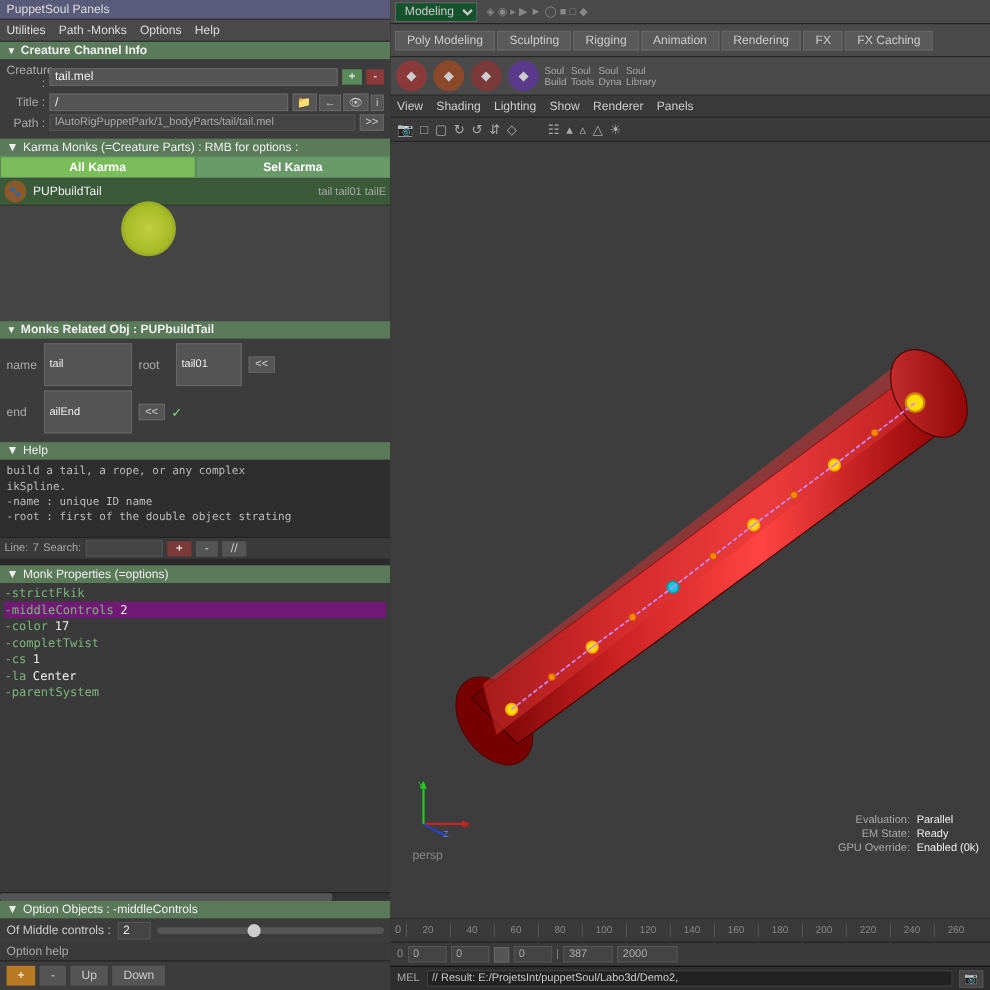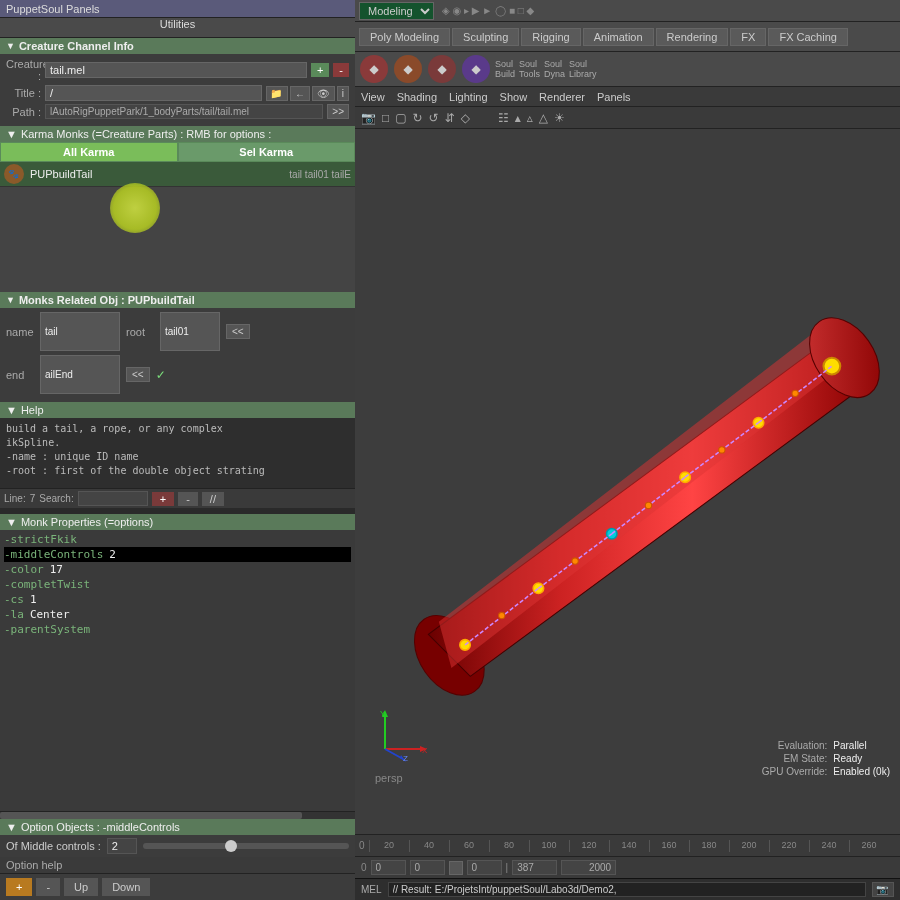--- a/index.html
+++ b/index.html
@@ -19,21 +19,20 @@
     .top-menubar {
       background: #4a4a4a;
       height: 20px;
       display: flex;
       align-items: center;
       padding: 0 6px;
       gap: 12px;
       font-size: 11px;
       color: #ddd;
       border-bottom: 1px solid #222;
-      flex-direction: column;
     }
     .top-menubar span { cursor: pointer; }
 
     
     .section-header {
       background: #5a7a5a;
       color: #eee;
       padding: 2px 6px;
       font-size: 11px;
       font-weight: bold;
@@ -285,21 +284,21 @@
       font-family: monospace;
       font-size: 11px;
       padding: 2px 4px;
     }
     .prop-item {
       padding: 1px 0;
       display: flex;
       align-items: center;
       gap: 6px;
     }
-    .prop-item.selected { background: #000000; }
+    .prop-item.selected { background: #701a75; }
     .prop-key { color: #7ab47a; }
     .prop-val { color: #eee; }
 
     
     .option-header {
       background: #5a7a5a;
       color: #eee;
       padding: 2px 6px;
       font-size: 11px;
       display: flex;
@@ -935,21 +934,21 @@
   </div>
 
   <div class="bottom-status">
     <span style="color:#888;font-size:10px;">0</span>
     <input class="status-input" type="text" style="width: 35px;" value="0">
     <input class="status-input" type="text" style="width: 35px;" value="0">
     <div class="status-checkbox"></div>
     <input class="status-input" type="text" style="width: 35px;" value="0">
     <span style="color:#888;">|</span>
     <input class="status-input" type="text" style="width: 45px;" value="387">
-    <input class="status-input" type="text" style="width: 55px; text-align: right;" value="2000">
+    <input class="status-input" type="text" style="width: 55px;" value="2000">
   </div>
 
   <div class="mel-bar">
     <span style="color:#aaa;font-size:10px;">MEL</span>
     <input class="mel-input" type="text" value="// Result: E:/ProjetsInt/puppetSoul/Labo3d/Demo2," style="">
     <button class="mel-icon">📷</button>
   </div>
 
 </div>
 

